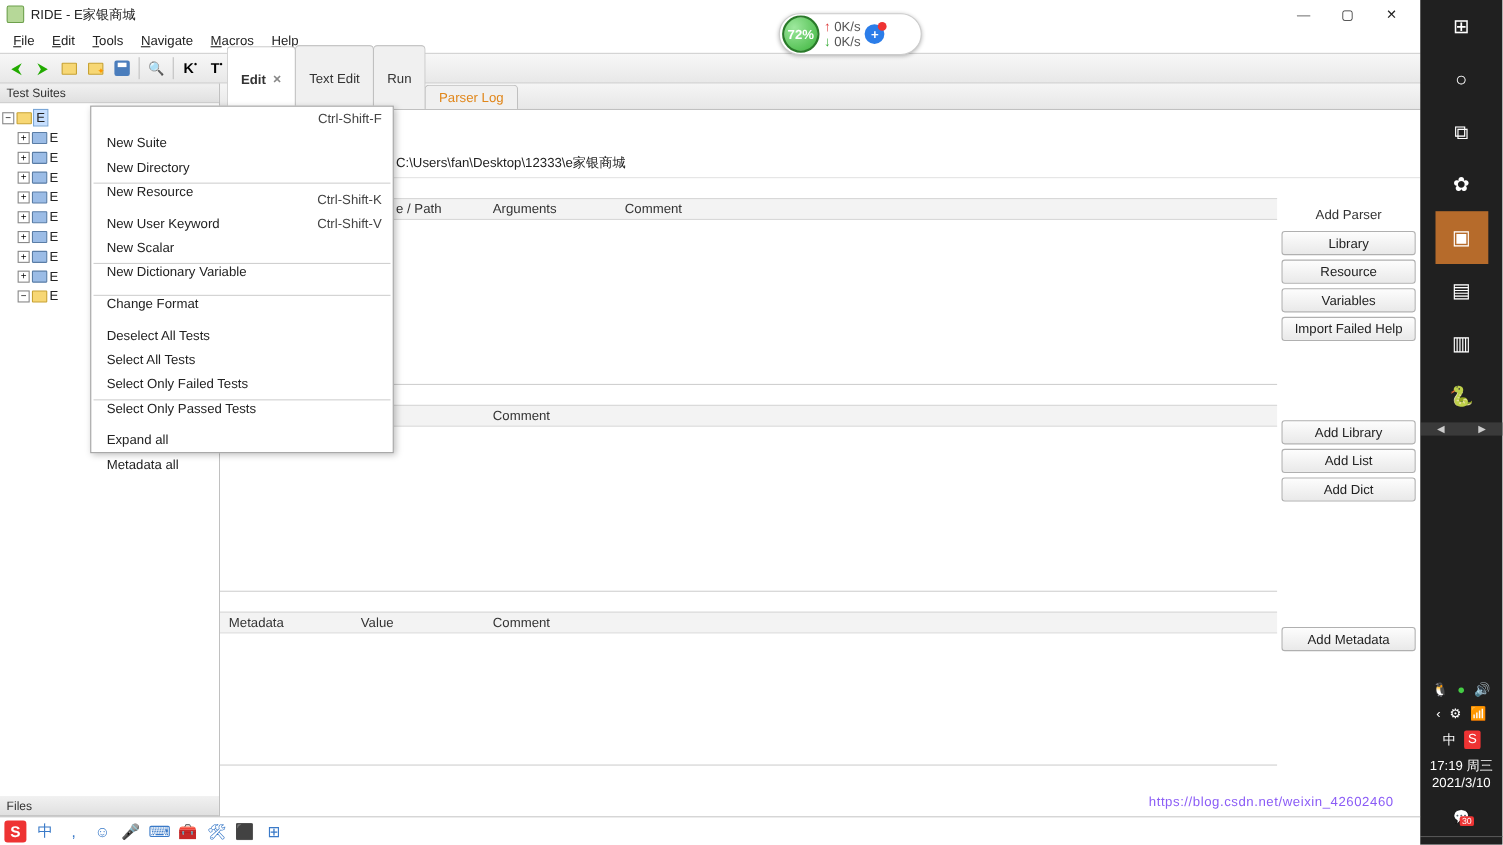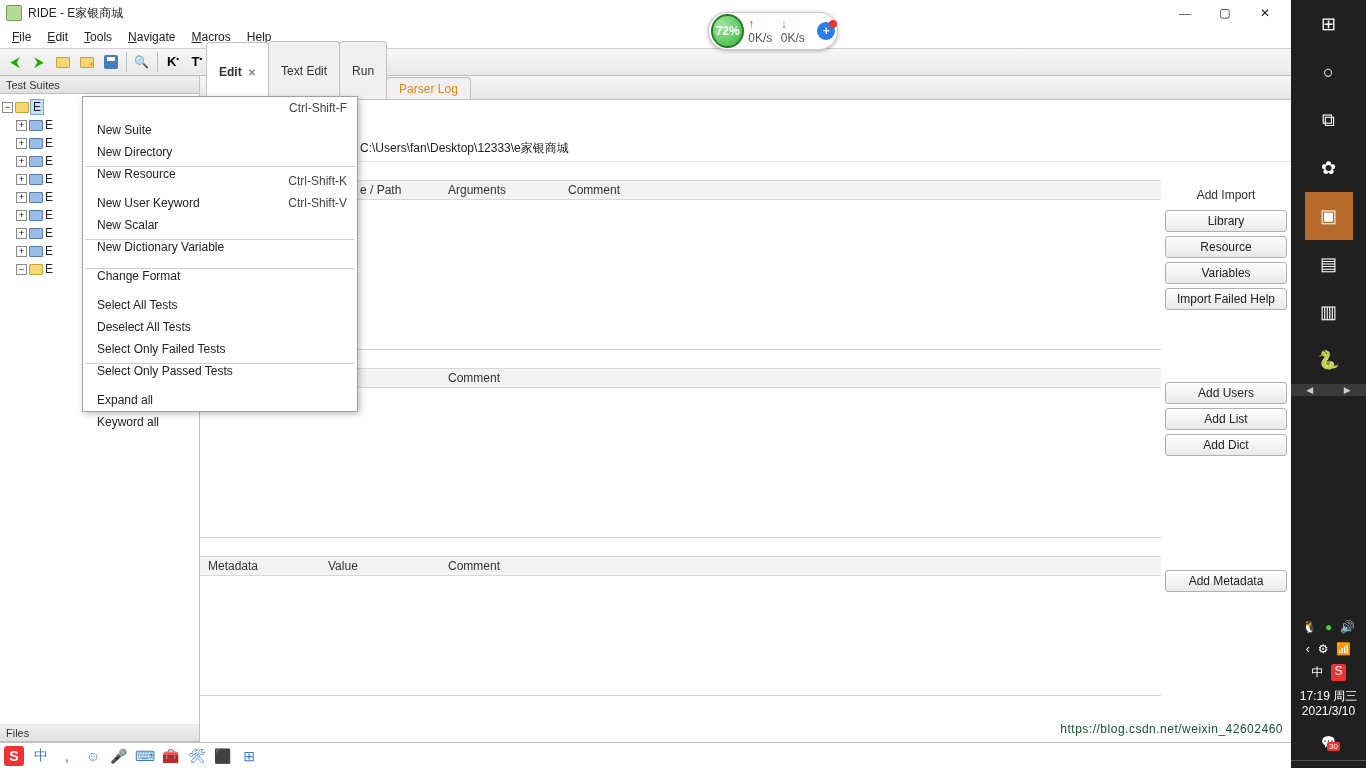--- a/index.html
+++ b/index.html
@@ -34,21 +34,21 @@
 .ic-k { font-weight:bold; color:#000; font-size:13px;}
 .ic-t { font-weight:bold; color:#000; font-size:13px;}
 .ic-play { width:0; height:0; border-left:10px solid #2a7a2a; border-top:6px solid transparent; border-bottom:6px solid transparent;}
 .ic-stop { width:12px; height:12px; background:#aaa; border-radius:2px;}
 .ic-bug { color:#2a7a2a; font-size:14px;}
 .ic-gear { color:#888; font-size:14px;}
 
 
 .net-widget { position: absolute; top: 12px; left: 708px; width: 130px; height: 38px; background: #fff; border-radius: 19px; box-shadow: 0 1px 4px rgba(0,0,0,.3); border:1px solid #ccc; display:flex; align-items:center; padding:2px; gap:4px;}
 .net-widget .gauge { width:34px; height:34px; border-radius:50%; background: radial-gradient(circle at 30% 30%, #9de89d, #3cb43c); border:2px solid #2a7a2a; display:flex; align-items:center; justify-content:center; color:#fff; font-weight:bold; font-size:11px;}
-.net-widget .speeds { display:flex; flex-direction:row; font-size:10px; color:#555; line-height:1.2;}
+.net-widget .speeds { display:flex; flex-direction:column; font-size:10px; color:#555; line-height:1.2;}
 .net-widget .speeds .up::before{content:"↑ "; color:#d33;}
 .net-widget .speeds .dn::before{content:"↓ "; color:#3a3;}
 .net-widget .plus { width:18px; height:18px; border-radius:50%; background:#2b7de9; color:#fff; display:flex; align-items:center; justify-content:center; font-weight:bold; font-size:12px; position:relative;}
 .net-widget .plus::after{content:""; position:absolute; top:-2px; right:-2px; width:8px; height:8px; background:#e33; border-radius:50%;}
 
 
 .body-row { flex:1; display:flex; min-height:0; }
 .left-col { width:200px; display:flex; flex-direction:column; border-right:1px solid #c0c0c0; }
 .panel-title { background: linear-gradient(#f0f0f0,#e0e0e0); border-bottom:1px solid #c0c0c0; border-top:1px solid #e8e8e8; padding:2px 6px; color:#333; font-size:11px;}
 .tree-panel { flex:1; overflow:auto; background:#fff; padding:4px 2px; min-height:0;}
@@ -95,21 +95,21 @@
 
 .win-taskbar .tb-item { width:48px; height:48px; display:flex; align-items:center; justify-content:center; font-size:18px; color:#fff;}
 .win-taskbar .tb-item.active { background:#b66b2b;}
 .win-taskbar .spacer { flex:1;}
 .win-taskbar .clock { text-align:center; font-size:11px; color:#fff; padding:4px 0; line-height:1.3;}
 .win-taskbar .small-row { display:flex; gap:8px; padding:4px 0; font-size:12px;}
 .win-taskbar .desk { height:8px; width:100%; border-top:1px solid #555;}
 .tb-scroll { width:75px; height:12px; background:#3a3a3a; display:flex;}
 .tb-scroll .ar{flex:1; display:flex; align-items:center; justify-content:center; color:#ccc; font-size:9px;}
 
-.watermark { position:absolute; right:8px; bottom:6px; color:#14532d; font-size:12px; letter-spacing:.5px;}
+.watermark { position:absolute; right:24px; bottom:6px; color:#8b5cf6; font-size:12px; letter-spacing:.5px;}
 </style>
 </head>
 <body>
 
 <div class="root">
   <div class="main-area">
 
     <div class="titlebar">
       <div class="app-icon"></div>
       <div class="title-text">RIDE - E家银商城</div>
@@ -270,42 +270,42 @@
             <div style="display:flex;">
               <div style="flex:1">
                 <div class="hr2">
                   <div class="cell" style="width:240px;padding-left:160px;">e / Path</div>
                   <div class="cell">Arguments</div>
                   <div class="cell">Comment</div>
                 </div>
                 <div class="grid-body"></div>
               </div>
               <div class="side-btns">
-                <div class="side-head">Add Import</div>
+                <div class="side-head">Add Parser</div>
                 <div class="wbtn">Library</div>
                 <div class="wbtn">Resource</div>
                 <div class="wbtn">Variables</div>
                 <div class="wbtn">Import Failed Help</div>
               </div>
             </div>
           </div>
 
           <div class="section">
             <div style="display:flex;">
               <div style="flex:1">
                 <div class="hr2">
                   <div class="cell" style="width:240px;"></div>
                   <div class="cell">Comment</div>
                   <div class="cell"></div>
                 </div>
                 <div class="grid-body"></div>
               </div>
               <div class="side-btns">
                 <div style="height:6px"></div>
-                <div class="wbtn">Add Users</div>
+                <div class="wbtn">Add Library</div>
                 <div class="wbtn">Add List</div>
                 <div class="wbtn">Add Dict</div>
               </div>
             </div>
           </div>
 
           <div class="section">
             <div style="display:flex;">
               <div style="flex:1">
                 <div class="hr2">
@@ -364,37 +364,37 @@
         </div>
         <div class="cmi">
           <span class="lbl">New Dictionary Variable</span>
         </div>
         <div class="sep"></div>
         <div class="cmi">
           <span class="lbl">Change Format</span>
         </div>
         <div class="sep"></div>
         <div class="cmi">
+          <span class="lbl">Deselect All Tests</span>
+        </div>
+        <div class="cmi">
           <span class="lbl">Select All Tests</span>
         </div>
         <div class="cmi">
-          <span class="lbl">Deselect All Tests</span>
-        </div>
-        <div class="cmi">
           <span class="lbl">Select Only Failed Tests</span>
         </div>
         <div class="cmi">
           <span class="lbl">Select Only Passed Tests</span>
         </div>
         <div class="sep"></div>
         <div class="cmi">
           <span class="lbl">Expand all</span>
         </div>
         <div class="cmi">
-          <span class="lbl">Keyword all</span>
+          <span class="lbl">Metadata all</span>
         </div>
       </div>
   </div>
 
   <div class="win-taskbar">
     <div id="tb-items">
         <div class="tb-item">⊞</div>
         <div class="tb-item">○</div>
         <div class="tb-item">⧉</div>
         <div class="tb-item">✿</div>

